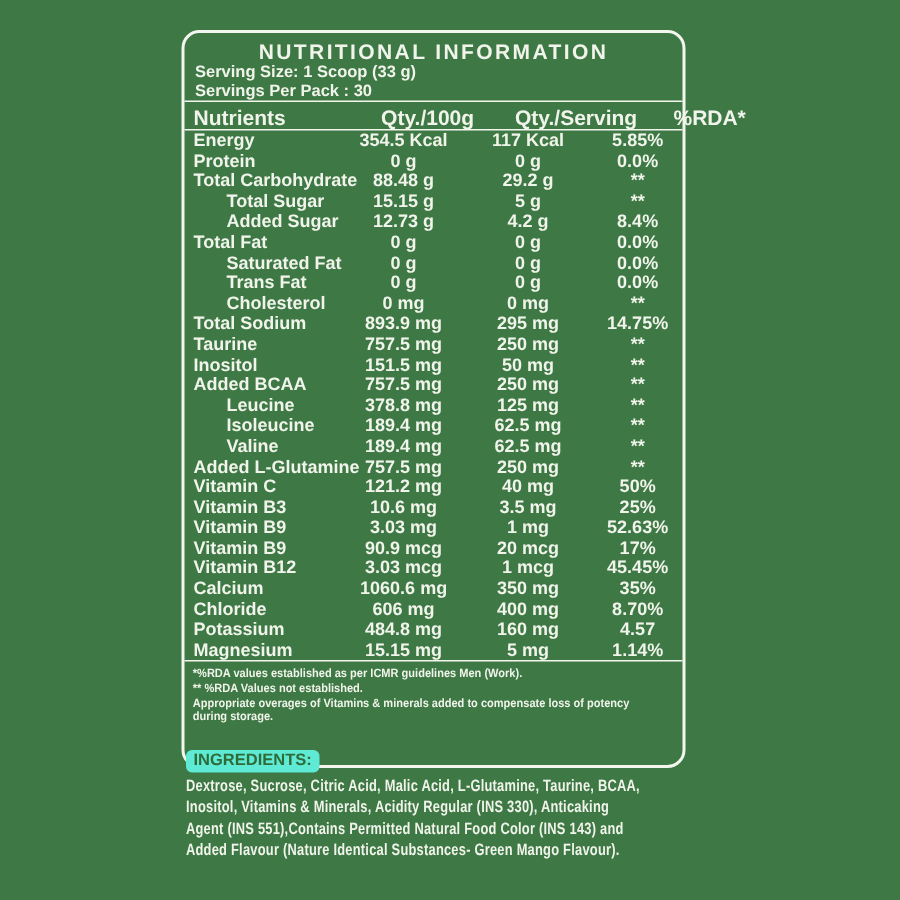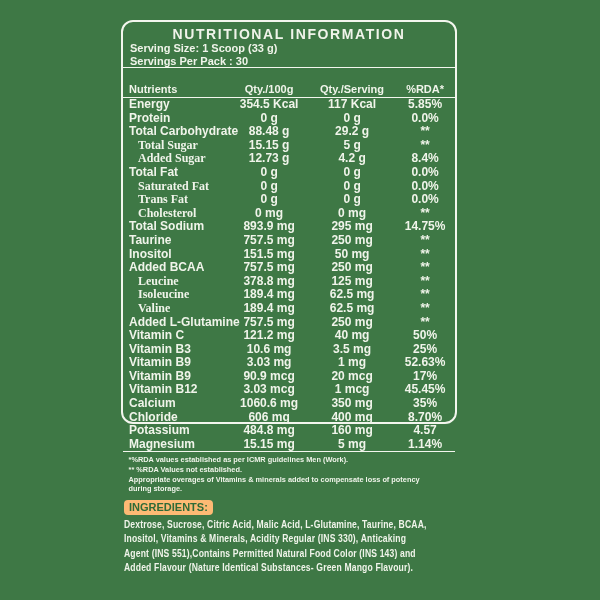--- a/index.html
+++ b/index.html
@@ -5,47 +5,47 @@
   html,body{margin:0;padding:0;}
   body{
     width:600px;height:600px;position:relative;overflow:hidden;
     background:#3e7845;
     font-family:"Liberation Sans",sans-serif;
     font-weight:bold;
     color:#f0f4ea;
     -webkit-font-smoothing:antialiased;
   }
   .label-box{
-    position:absolute;left:121px;top:20px;width:336px;height:404px;
+    position:absolute;left:121px;top:20px;width:336px;height:492px;
     border:2px solid #f3f6ee;border-radius:12px;box-sizing:border-box;
   }
   .title{
     text-align:center;font-size:14px;letter-spacing:1.6px;
     padding-top:5px;line-height:15px;white-space:nowrap;
   }
   .serving-line{
     font-size:11px;line-height:12.5px;padding-left:7px;white-space:nowrap;
   }
   .rule{border-top:1.5px solid #f3f6ee;margin:0;}
   .grid-row{
     display:grid;grid-template-columns:32% 24% 26% 18%;
     align-items:center;
   }
   .grid-row .c1{text-align:left;padding-left:6px;white-space:nowrap;}
-  .grid-row .c1.indent{padding-left:15px;font-family:Liberation Serif, serif;}
+  .grid-row .c1.indent{padding-left:28px;}
   .grid-row .c2,.grid-row .c3,.grid-row .c4{text-align:center;white-space:nowrap;}
-  .thead{font-size:11px;height:15px;line-height:15px;margin-top:14px;}
+  .thead{font-size:14px;height:15px;line-height:15px;margin-top:3px;gap:16px;}
   .trow{font-size:12px;height:13.6px;line-height:13.6px;}
   .footnotes{
     font-size:8px;line-height:9.6px;padding:3px 0 0 6px;
     transform:scaleX(0.92);transform-origin:left top;white-space:nowrap;
   }
   .ingredients-badge{
     position:absolute;left:124px;top:500px;
-    background:#fdba74;color:#2e6b37;
+    background:#5eead4;color:#2e6b37;
     font-size:11px;line-height:12px;padding:1px 5px 2px 5px;border-radius:4px;
     white-space:nowrap;
   }
   .ingredients-text{
     position:absolute;left:124px;top:517px;width:430px;
     font-size:11px;line-height:14.3px;letter-spacing:0.2px;
     transform:scaleX(0.78);transform-origin:left top;white-space:nowrap;
   }
 </style>
 </head>

